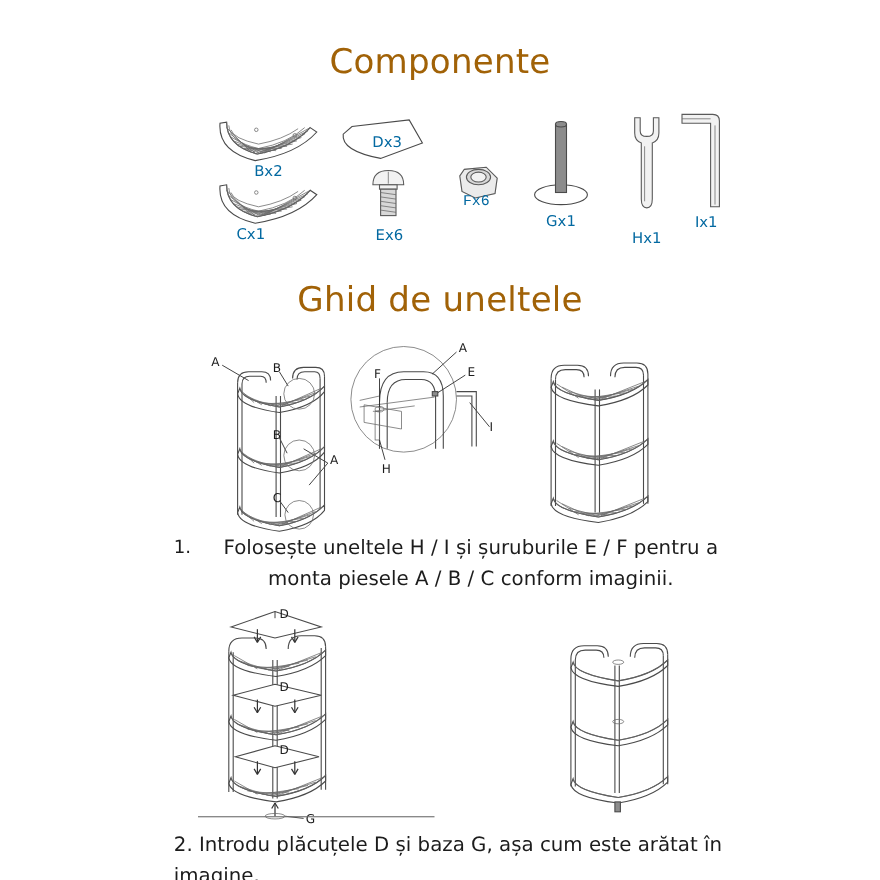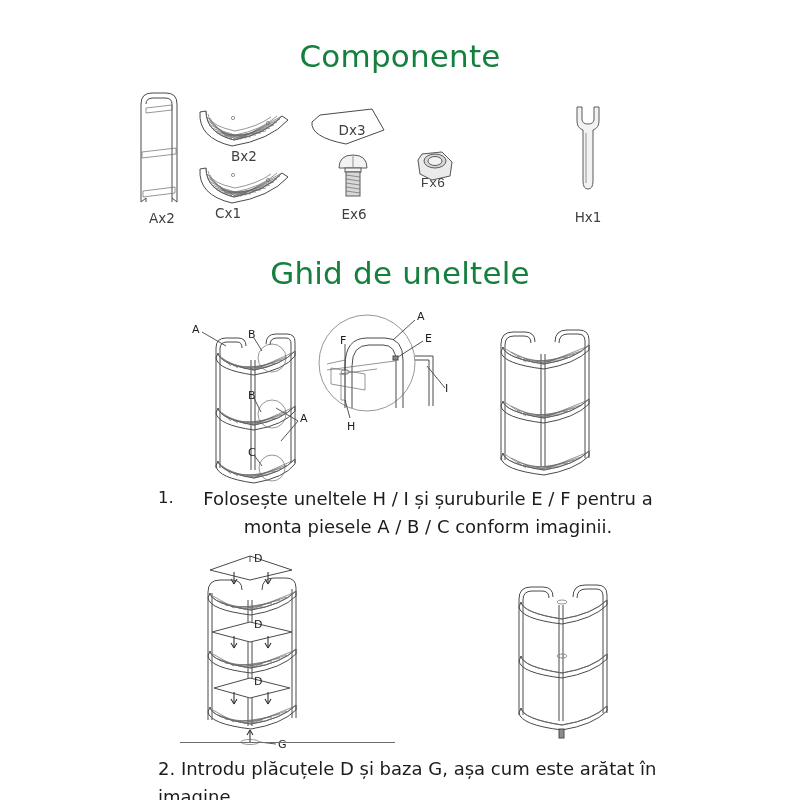--- a/index.html
+++ b/index.html
@@ -20,32 +20,32 @@
     width: 800px;
     height: 800px;
   }
   .section-title {
     position: absolute;
     width: 800px;
     text-align: center;
     font-size: 31px;
     font-weight: 400;
     letter-spacing: 0.2px;
-    color: #15803d;
+    color: #a16207;
   }
   #title-components { top: 38px; }
   #title-guide { top: 255px; }
 
   .part {
     position: absolute;
   }
   .part-label {
     position: absolute;
     font-size: 13.5px;
-    color: #404040;
+    color: #0369a1;
     text-align: center;
     white-space: nowrap;
   }
   .step-text {
     position: absolute;
     font-size: 18px;
     color: #1c1c1c;
     line-height: 1.55;
   }
   #step1-num {
@@ -92,36 +92,20 @@
   .fill-dark { fill: #8c8c8c; stroke: #4a4a4a; stroke-width: 1; }
   .leader { fill: none; stroke: #2a2a2a; stroke-width: 0.8; }
 </style>
 </head>
 <body>
 
 <div class="page">
 
   <div class="section-title" id="title-components">Componente</div>
 
-  <div class="part" style="left:133px; top:88px;">
-    <svg width="56" height="120" viewBox="0 0 56 120">
-      <g>
-        <path class="ln" d="M8 16 Q8 5 19 5 L33 5 Q44 5 44 16 L44 114"></path>
-        <path class="ln" d="M13 16 Q13 10 20 10 L32 10 Q39 10 39 16 L39 114"></path>
-        <line class="ln" x1="8" y1="16" x2="8" y2="114"></line>
-        <line class="ln" x1="8" y1="114" x2="13" y2="110"></line>
-        <line class="ln" x1="44" y1="114" x2="39" y2="110"></line>
-        <line class="ln" x1="13" y1="114" x2="13" y2="110"></line>
-        <path class="ln-thin" d="M13 20 L39 17 L39 22 L13 25 Z"></path>
-        <path class="ln-thin" d="M9 64 L43 60 L43 66 L9 70 Z"></path>
-        <path class="ln-thin" d="M10 103 L42 99 L42 105 L10 109 Z"></path>
-      </g>
-    </svg>
-    <div class="part-label" style="left:6px; top:122px; width:46px;">Ax2</div>
-  </div>
 
   <div class="part" style="left:196px; top:98px;">
     <svg width="96" height="52" viewBox="0 0 96 52">
       <g>
         <path class="ln" d="M4 14 Q2 40 36 48 Q74 42 92 22 L86 18 Q70 36 38 42 Q10 35 10 13 Z"></path>
         <path class="ln-thin" d="M10 13 Q10 35 38 42 Q70 36 86 18"></path>
         <path class="ln-thin" d="M12 16 Q13 31 39 37 Q66 32 81 18"></path>
         <path class="ln-thin" d="M14 20 Q16 28 39 33 Q61 29 75 19"></path>
         <g class="ln-thin">
           <line x1="86" y1="18" x2="44" y2="41"></line>
@@ -209,31 +193,51 @@
       <g>
         <path class="fill-light" d="M12 6 L32 4 L42 14 L40 28 L22 32 L10 26 L8 12 Z"></path>
         <path class="fill-mid" d="M12 6 L32 4 L42 14 L40 28 L22 32 L10 26 L8 12 Z" opacity="0.25"></path>
         <ellipse class="fill-mid" cx="25" cy="13" rx="11" ry="7"></ellipse>
         <ellipse class="fill-light" cx="25" cy="13" rx="7" ry="4.5"></ellipse>
       </g>
     </svg>
     <div class="part-label" style="left:2px; top:28px; width:42px;font-family:Liberation Mono, monospace;">Fx6</div>
   </div>
 
+  <div class="part" style="left:482px; top:105px;">
+    <svg width="56" height="90" viewBox="0 0 56 90">
+      <g>
+        <ellipse class="fillw" cx="28" cy="72" rx="24" ry="9"></ellipse>
+        <rect class="fill-dark" x="23" y="8" width="10" height="62"></rect>
+        <ellipse class="fill-dark" cx="28" cy="8" rx="5" ry="2.5"></ellipse>
+      </g>
+    </svg>
+    <div class="part-label" style="left:7px; top:88px; width:42px;">Gx1</div>
+  </div>
 
   <div class="part" style="left:568px; top:103px;">
     <svg width="40" height="92" viewBox="0 0 40 92">
       <g>
         <path class="fill-light" d="M9 4 L9 18 Q9 25 15 27 L15 78 Q15 86 20 86 Q25 86 25 78 L25 27 Q31 25 31 18 L31 4 L26 4 L26 16 Q26 21 20 21 Q14 21 14 16 L14 4 Z"></path>
         <line class="ln-thin" x1="18" y1="30" x2="18" y2="80"></line>
       </g>
     </svg>
     <div class="part-label" style="left:-1px; top:90px; width:42px;margin-top:16px;">Hx1</div>
   </div>
 
+  <div class="part" style="left:616px; top:100px;">
+    <svg width="48" height="96" viewBox="0 0 48 96">
+      <g>
+        <path class="fill-light" d="M4 4 L32 4 Q38 4 38 10 L38 88 L30 88 L30 12 L4 12 Z"></path>
+        <line class="ln-thin" x1="4" y1="8" x2="30" y2="8"></line>
+        <line class="ln-thin" x1="34" y1="14" x2="34" y2="86"></line>
+      </g>
+    </svg>
+    <div class="part-label" style="left:5px; top:94px; width:42px;">Ix1</div>
+  </div>
 
   <div class="section-title" id="title-guide">Ghid de uneltele</div>
 
   <div class="diagram" style="left:188px; top:318px;">
     <svg width="145" height="165" viewBox="0 0 145 165">
       <g>
 
         <path class="leader" d="M14 14 L38 28"></path>
         <path class="leader" d="M66 20 L74 33"></path>
         <path class="leader" d="M66 80 L73 94"></path>

